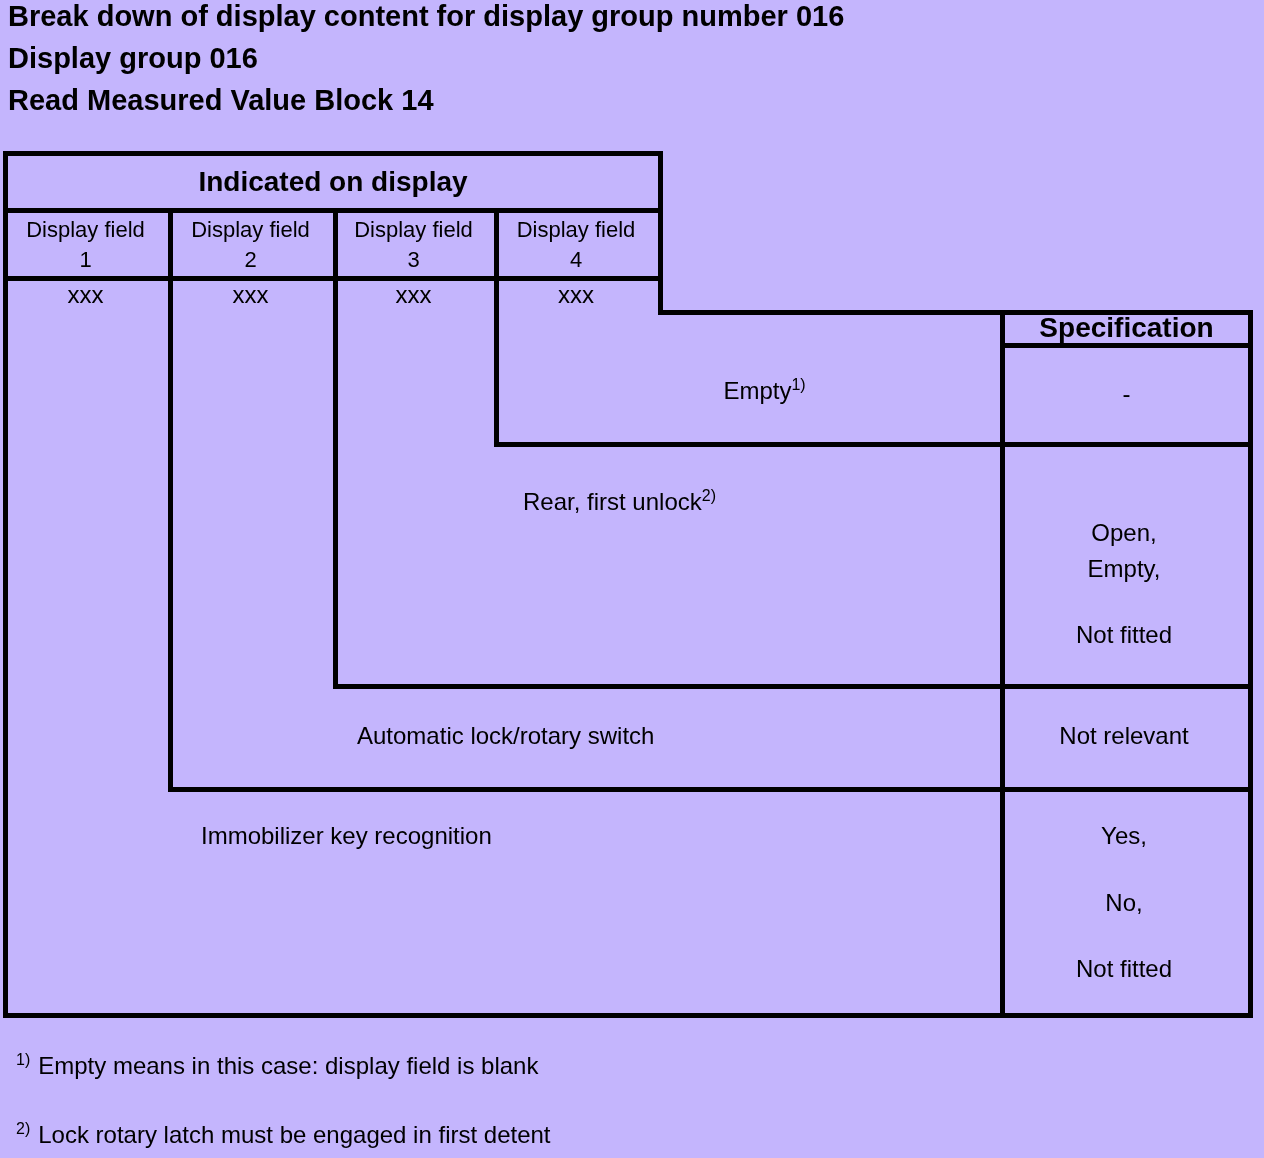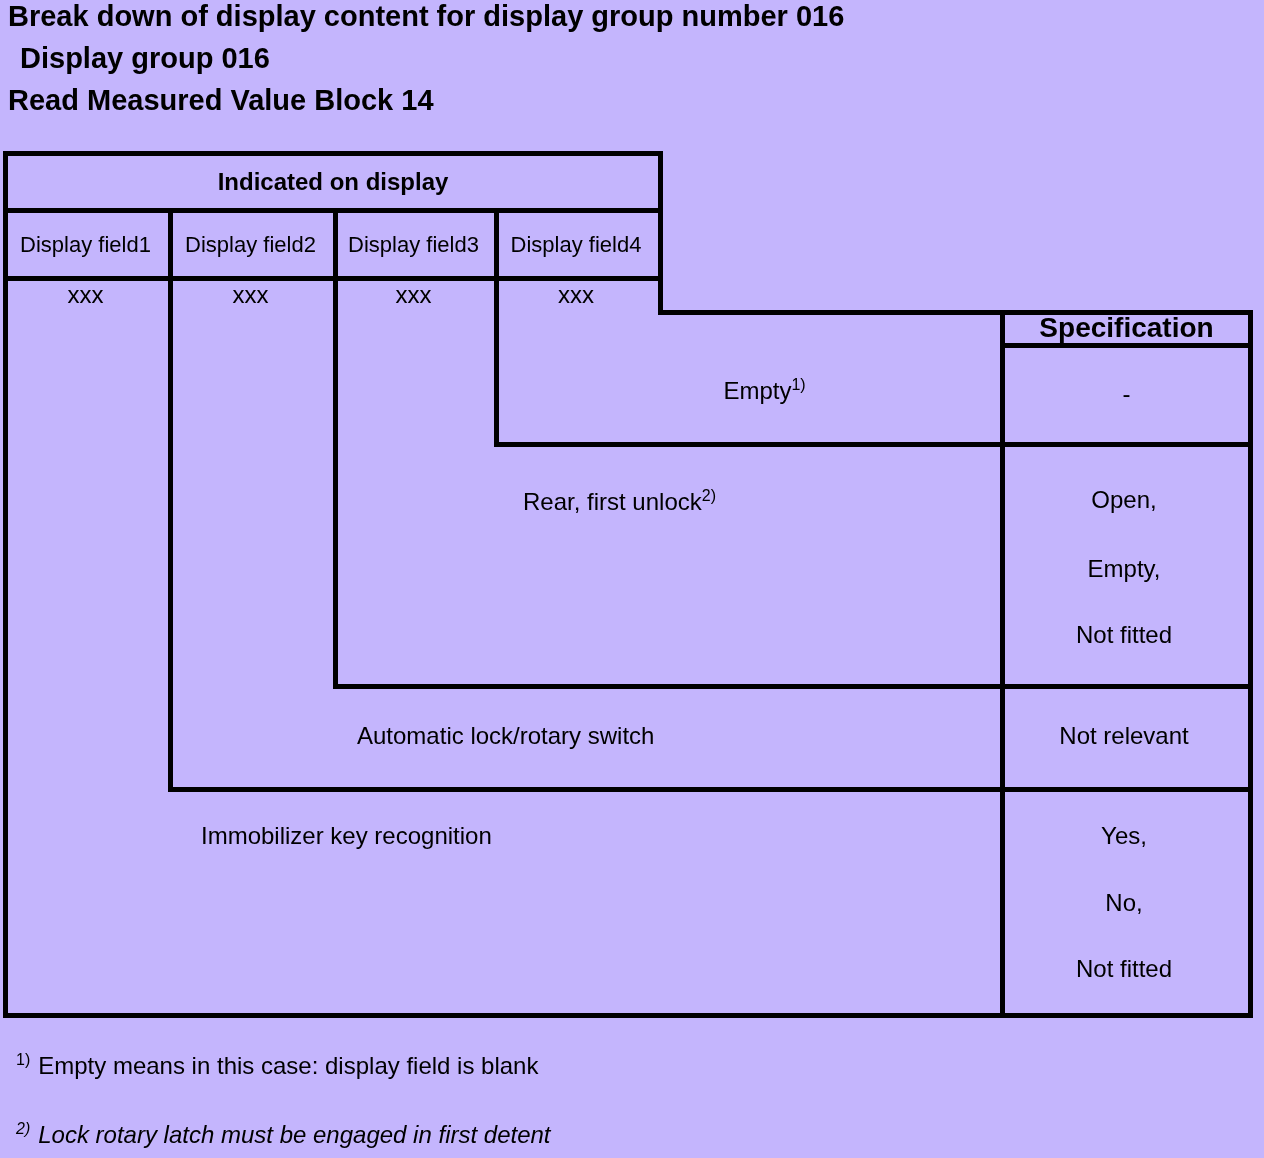--- a/index.html
+++ b/index.html
@@ -39,23 +39,23 @@
     align-items: center;
     justify-content: center;
     text-align: center;
   }
   .txt {
     position: absolute;
     white-space: nowrap;
   }
   .fs-body { font-size: 24px; }
   .fs-colhead { font-size: 22px; line-height: 30px; }
-  .fs-indicated { font-size: 24px; font-weight: bold; }
+  .fs-indicated { font-size: 28px; font-weight: bold; }
   .fs-spec-header { font-size: 28px; font-weight: bold; }
-  .col { flex-direction: row; border-radius: 22px; }
+  .col { flex-direction: column; border-radius: 22px; }
   sup.fn-marker {
     font-size: 16px;
     line-height: 0;
     vertical-align: super;
   }
   .footnote {
     position: absolute;
     left: 16px;
     font-size: 24px;
     white-space: nowrap;
@@ -63,21 +63,21 @@
   .footnote sup.fn-marker { margin-right: 8px; }
   .nowrap { white-space: nowrap; margin-left: 30px; }
 </style>
 </head>
 <body>
 
 <div class="page">
 
   <div>
     <div class="title-line" style="top: 0px;">Break down of display content for display group number 016</div>
-    <div class="title-line" style="top: 42px; margin-left: 12px;">Display group 016</div>
+    <div class="title-line" style="top: 42px;">Display group 016</div>
     <div class="title-line" style="top: 84px;">Read Measured Value Block 14</div>
   </div>
 
   <div>
 
     <div class="hl" style="left: 3px;    top: 151px;  width: 660px;"></div>
     <div class="hl" style="left: 3px;    top: 208px;  width: 660px;"></div>
     <div class="hl" style="left: 3px;    top: 276px;  width: 660px;"></div>
     <div class="hl" style="left: 658px;  top: 310px;  width: 595px;"></div>
     <div class="hl" style="left: 1000px; top: 343px;  width: 253px;"></div>
@@ -123,36 +123,36 @@
     <div class="cell fs-body" style="left: 499px; top: 366px; width: 501px; height: 50px;">
       <span class="nowrap">
         <span>Empty</span><sup class="fn-marker">1)</sup>
       </span>
     </div>
     <div class="cell fs-body" style="left: 1005px; top: 348px; width: 243px; height: 92px;">-</div>
 
     <div class="txt fs-body" style="left: 523px; top: 488px;">
       <span>Rear, first unlock</span><sup class="fn-marker">2)</sup>
     </div>
-    <div class="txt fs-body" style="left: 1000px; width: 248px; top: 486px; text-align: center;">Open,</div>
+    <div class="txt fs-body" style="left: 1000px; width: 248px; top: 519px; text-align: center;">Open,</div>
     <div class="txt fs-body" style="left: 1000px; width: 248px; top: 555px; text-align: center;">Empty,</div>
     <div class="txt fs-body" style="left: 1000px; width: 248px; top: 621px; text-align: center;">Not fitted</div>
 
     <div class="txt fs-body" style="left: 357px; top: 722px;">Automatic lock/rotary switch</div>
     <div class="txt fs-body" style="left: 1000px; width: 248px; top: 722px; text-align: center;">Not relevant</div>
 
     <div class="txt fs-body" style="left: 201px; top: 822px;">Immobilizer key recognition</div>
     <div class="txt fs-body" style="left: 1000px; width: 248px; top: 822px; text-align: center;">Yes,</div>
     <div class="txt fs-body" style="left: 1000px; width: 248px; top: 889px; text-align: center;">No,</div>
     <div class="txt fs-body" style="left: 1000px; width: 248px; top: 955px; text-align: center;">Not fitted</div>
 
   </div>
 
   <div>
     <div class="footnote" style="top: 1052px;">
       <sup class="fn-marker">1)</sup><span>Empty means in this case: display field is blank</span>
     </div>
-    <div class="footnote" style="top: 1121px; font-style: italic;">
+    <div class="footnote" style="top: 1121px;">
       <sup class="fn-marker">2)</sup><span>Lock rotary latch must be engaged in first detent</span>
     </div>
   </div>
 
 </div>
 
 </body></html>

